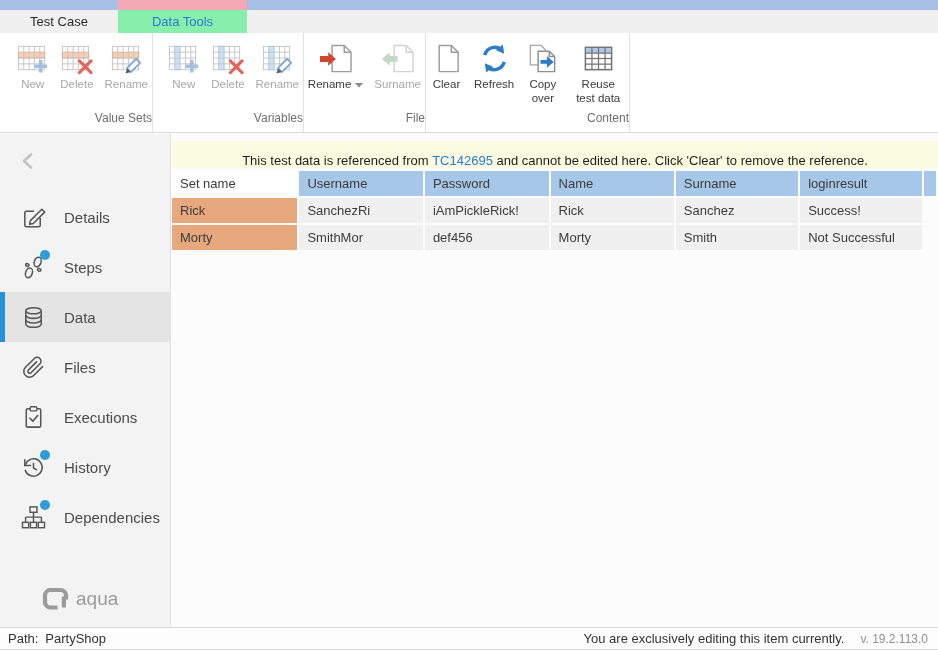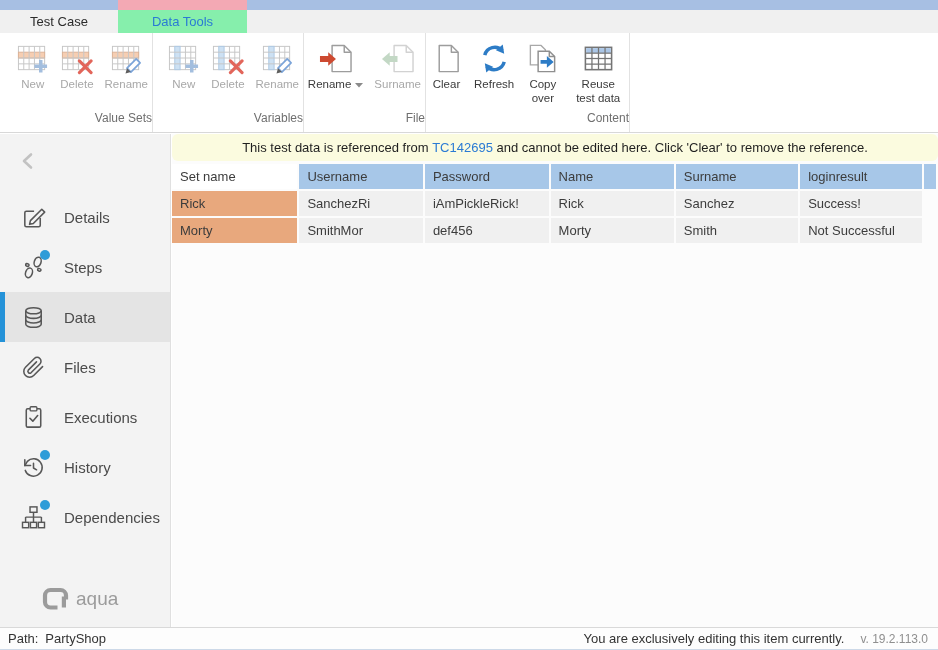--- a/index.html
+++ b/index.html
@@ -42,22 +42,22 @@
             font-size:15px;color:#4b4b4b;position:relative;cursor:pointer;box-sizing:border-box;}
   .nav-item.selected{background:#e4e4e4;}
   .nav-item.selected::before{content:"";position:absolute;left:0;top:0;bottom:0;width:5px;background:#2492d8;}
   .iwrap{position:relative;width:27px;height:27px;flex:0 0 27px;}
   .dot{position:absolute;top:-4px;right:-3px;width:10px;height:10px;border-radius:50%;background:#2e9cd8;}
   .logo{position:absolute;left:42px;bottom:16px;display:flex;align-items:center;gap:7px;
         color:#9b9b9b;font-size:19px;}
 
   
   .content{position:absolute;top:134px;left:172px;width:766px;height:494px;background:#fcfcfc;overflow:hidden;}
-  .banner{height:27px;background:#fbfbdf;display:flex;align-items:center;justify-content:center;
-          font-size:13px;color:#1f1f1f;white-space:pre;border-radius:6px;}
+  .banner{margin-top:7px;height:27px;background:#fbfbdf;display:flex;align-items:flex-end;justify-content:center;
+          font-size:13px;color:#1f1f1f;white-space:pre;}
   .banner a{color:#2a7ad4;text-decoration:none;cursor:pointer;}
   table.grid{border-collapse:separate;border-spacing:2px;table-layout:fixed;margin:1px 0 16px -2px;}
   table.grid th,table.grid td{height:25px;padding:0 4px 0 8px;font-size:13px;font-weight:normal;
           text-align:left;color:#3c3c3c;white-space:nowrap;overflow:hidden;box-sizing:border-box;}
   th.hcell{background:#a7c7e8;color:#333;}
   th.h-first{background:#ffffff;}
   th.h-stub{background:#a7c7e8;padding:0;}
   td.cell{background:#f0f0f0;}
   td.c-first{background:#e8a87d;}
   td.c-stub{background:transparent;padding:0;}

